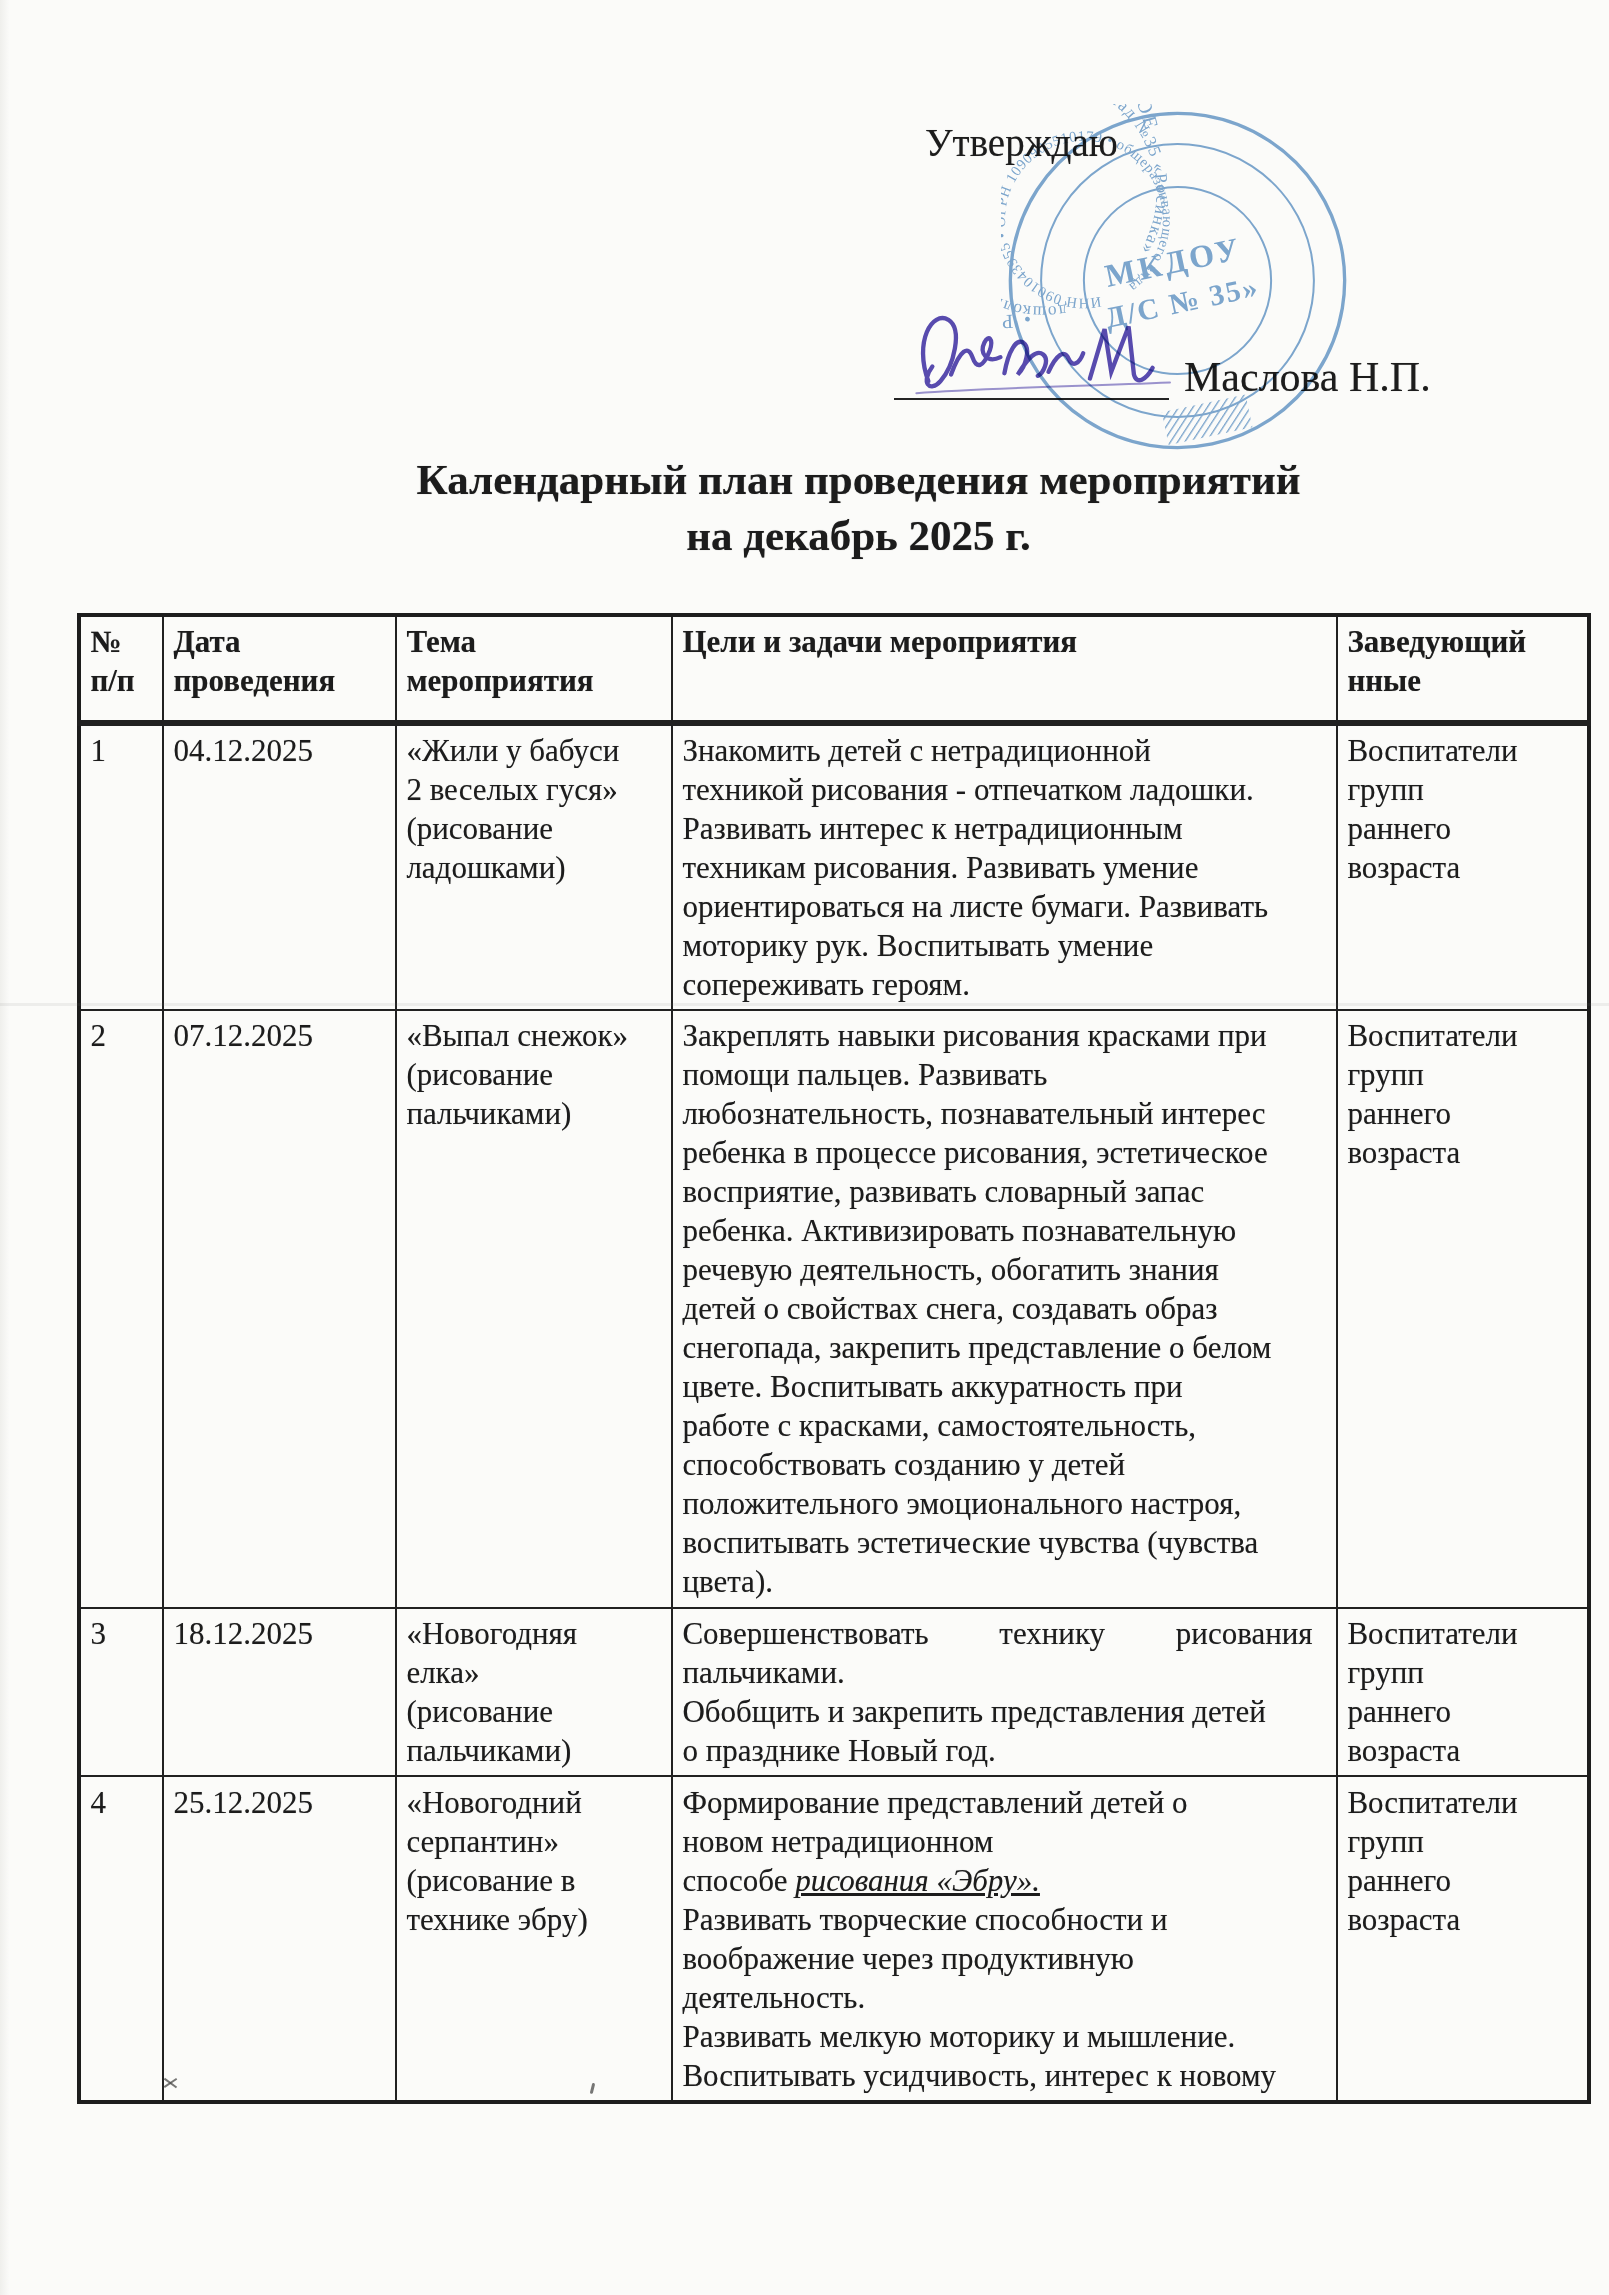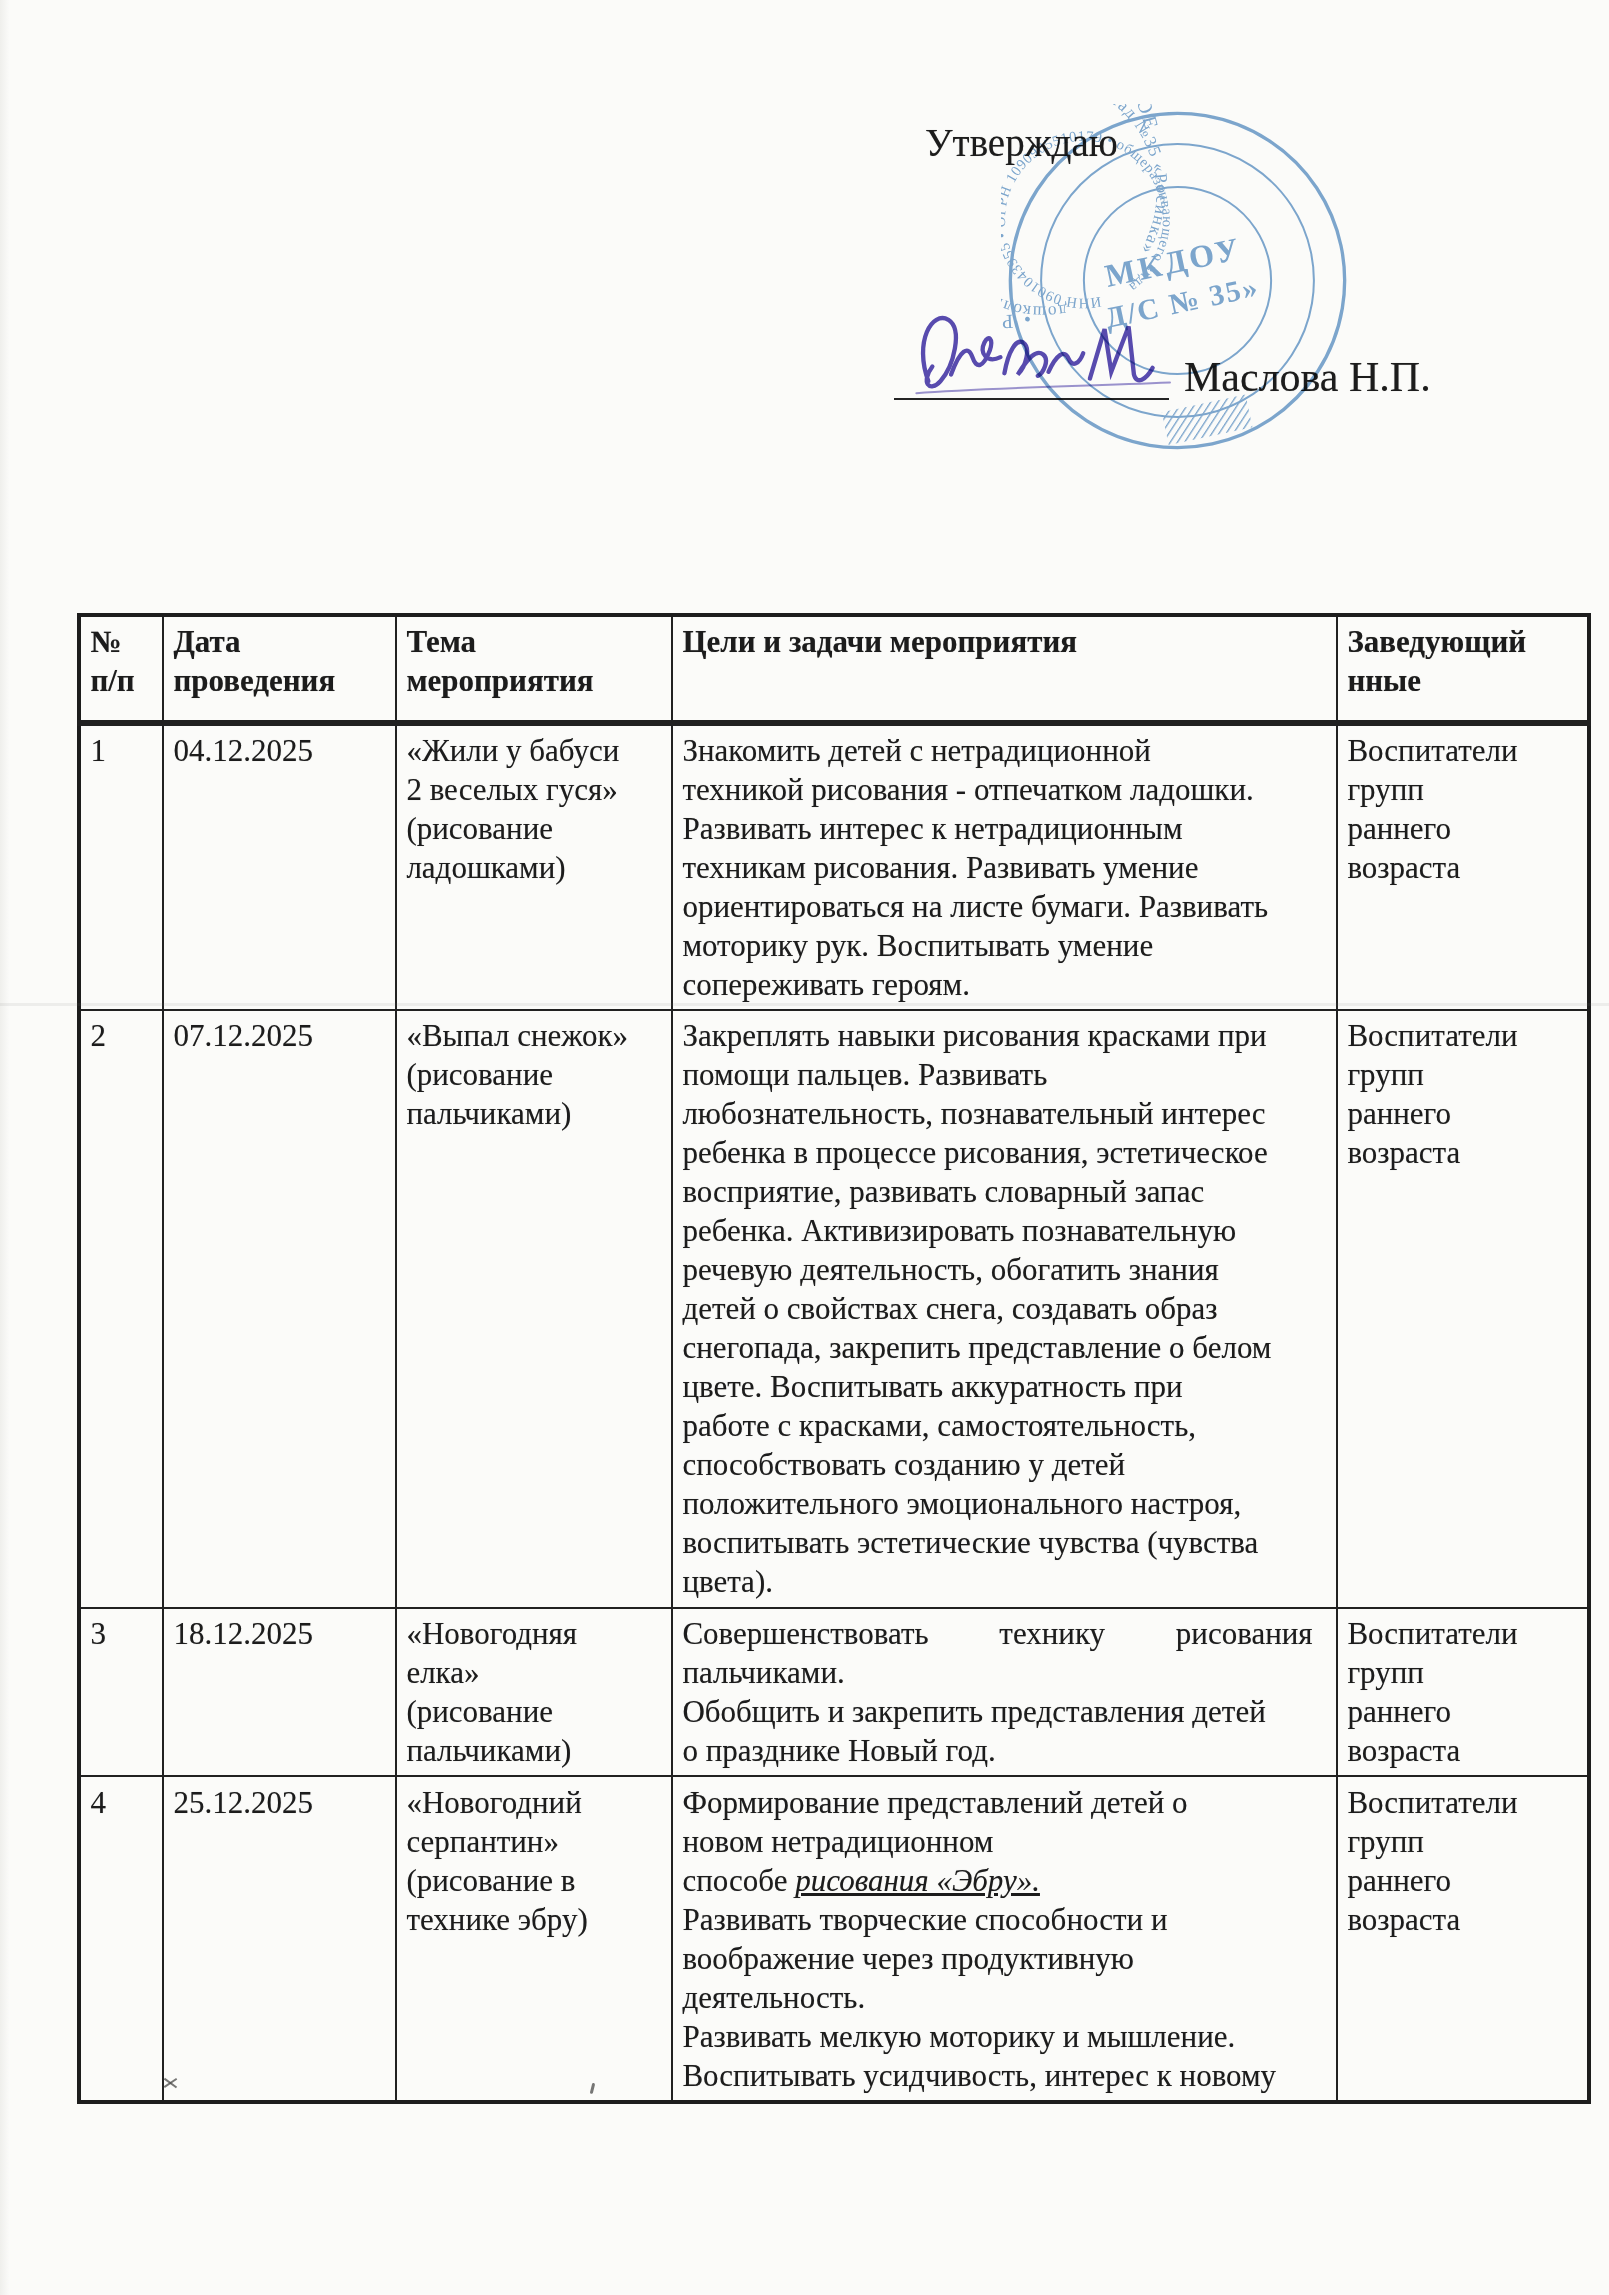--- a/index.html
+++ b/index.html
@@ -110,20 +110,24 @@
       </text>
       <text font-size="22" letter-spacing="1" style="fill:#5d92c6">
         <textPath href="#ringC">ИНН 0901043955 • ОГРН 1090905510179 • общеразвивающего вида</textPath>
       </text>
       <text x="264" y="252" text-anchor="middle" font-size="48" letter-spacing="5" font-weight="bold" style="fill:#5d92c6">МКДОУ</text>
       <text x="264" y="312" text-anchor="middle" font-size="44" letter-spacing="3" font-weight="bold" style="fill:#5d92c6">Д/С № 35»</text>
       <rect x="200" y="452" width="128" height="50" fill="url(#hatch)"></rect>
     </g>
   </svg>
 
+  <div class="doc-title">
+    <div>Календарный план проведения мероприятий</div>
+    <div>на декабрь 2025 г.</div>
+  </div>
 
   <table class="plan-table">
     <colgroup>
       <col style="width:84px">
         <col style="width:233px">
         <col style="width:276px">
         <col style="width:665px">
         <col style="width:252px">
     </colgroup>
     <thead>

